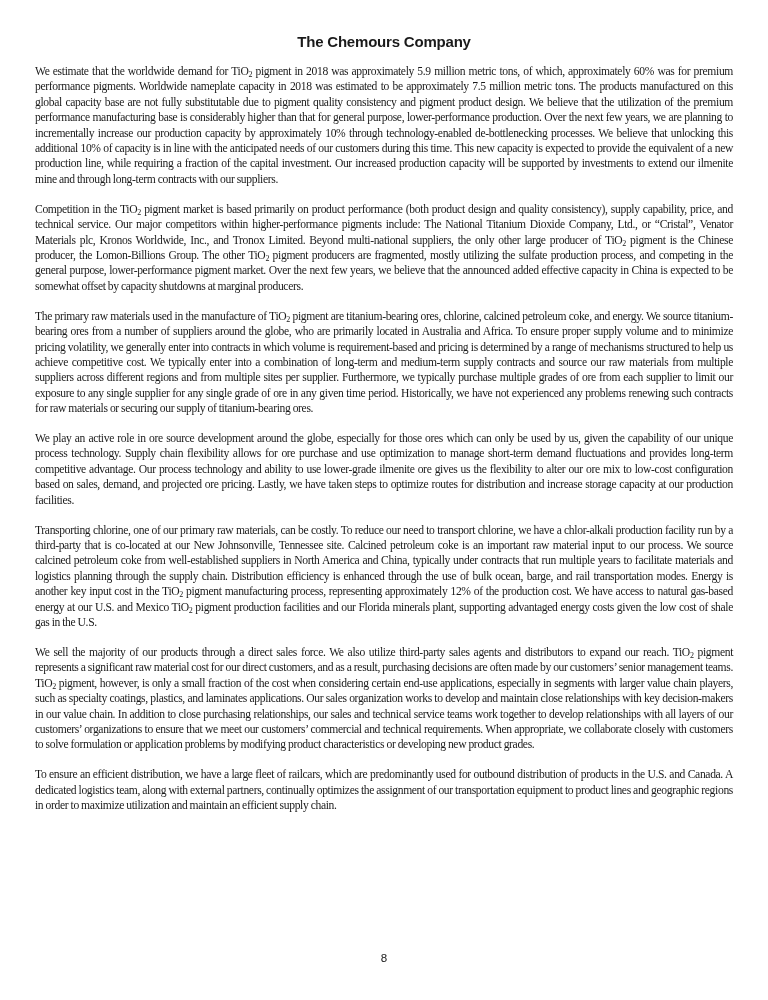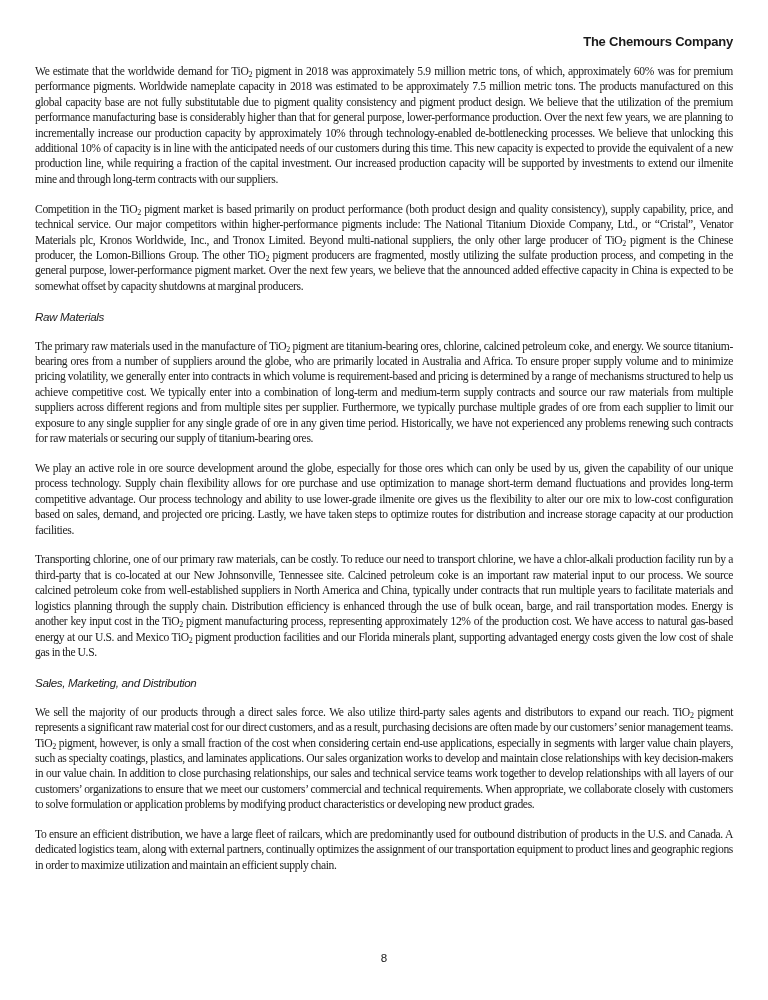--- a/index.html
+++ b/index.html
@@ -15,23 +15,23 @@
       color: #1a1a1a;
       font-family: "Liberation Sans", sans-serif;
     }
     .page {
       position: absolute;
       left: 35px;
       top: 34px;
       width: 698px;
     }
     .title {
-      text-align: right;
+      text-align: center;
       font-weight: bold;
-      font-size: 13px;
+      font-size: 15px;
       line-height: 16px;
       margin: 0 0 14px 0;
       letter-spacing: -0.2px;
     }
     p {
       margin: 0 0 14.5px 0;
       font-size: 11.6px;
       line-height: 15.4px;
       text-align: justify;
       letter-spacing: -0.35px;
@@ -63,28 +63,26 @@
 </head>
 <body>
 
 <div class="page">
   <div class="title">The Chemours Company</div>
 
   <p><span>We estimate that the worldwide demand for TiO</span><sub>2</sub><span> pigment in 2018 was approximately 5.9 million metric tons, of which, approximately 60% was for premium performance pigments. Worldwide nameplate capacity in 2018 was estimated to be approximately 7.5 million metric tons. The products manufactured on this global capacity base are not fully substitutable due to pigment quality consistency and pigment product design. We believe that the utilization of the premium performance manufacturing base is considerably higher than that for general purpose, lower-performance production. Over the next few years, we are planning to incrementally increase our production capacity by approximately 10% through technology-enabled de-bottlenecking processes. We believe that unlocking this additional 10% of capacity is in line with the anticipated needs of our customers during this time. This new capacity is expected to provide the equivalent of a new production line, while requiring a fraction of the capital investment. Our increased production capacity will be supported by investments to extend our ilmenite mine and through long-term contracts with our suppliers.</span></p>
 
   <p><span>Competition in the TiO</span><sub>2</sub><span> pigment market is based primarily on product performance (both product design and quality consistency), supply capability, price, and technical service. Our major competitors within higher-performance pigments include: The National Titanium Dioxide Company, Ltd., or “Cristal”, Venator Materials plc, Kronos Worldwide, Inc., and Tronox Limited. Beyond multi-national suppliers, the only other large producer of TiO</span><sub>2</sub><span> pigment is the Chinese producer, the Lomon-Billions Group. The other TiO</span><sub>2</sub><span> pigment producers are fragmented, mostly utilizing the sulfate production process, and competing in the general purpose, lower-performance pigment market. Over the next few years, we believe that the announced added effective capacity in China is expected to be somewhat offset by capacity shutdowns at marginal producers.</span></p>
 
-  <div class="heading">Raw Materials</div>
 
   <p><span>The primary raw materials used in the manufacture of TiO</span><sub>2</sub><span> pigment are titanium-bearing ores, chlorine, calcined petroleum coke, and energy. We source titanium-bearing ores from a number of suppliers around the globe, who are primarily located in Australia and Africa. To ensure proper supply volume and to minimize pricing volatility, we generally enter into contracts in which volume is requirement-based and pricing is determined by a range of mechanisms structured to help us achieve competitive cost. We typically enter into a combination of long-term and medium-term supply contracts and source our raw materials from multiple suppliers across different regions and from multiple sites per supplier. Furthermore, we typically purchase multiple grades of ore from each supplier to limit our exposure to any single supplier for any single grade of ore in any given time period. Historically, we have not experienced any problems renewing such contracts for raw materials or securing our supply of titanium-bearing ores.</span></p>
 
   <p><span>We play an active role in ore source development around the globe, especially for those ores which can only be used by us, given the capability of our unique process technology. Supply chain flexibility allows for ore purchase and use optimization to manage short-term demand fluctuations and provides long-term competitive advantage. Our process technology and ability to use lower-grade ilmenite ore gives us the flexibility to alter our ore mix to low-cost configuration based on sales, demand, and projected ore pricing. Lastly, we have taken steps to optimize routes for distribution and increase storage capacity at our production facilities.</span></p>
 
   <p><span>Transporting chlorine, one of our primary raw materials, can be costly. To reduce our need to transport chlorine, we have a chlor-alkali production facility run by a third-party that is co-located at our New Johnsonville, Tennessee site. Calcined petroleum coke is an important raw material input to our process. We source calcined petroleum coke from well-established suppliers in North America and China, typically under contracts that run multiple years to facilitate materials and logistics planning through the supply chain. Distribution efficiency is enhanced through the use of bulk ocean, barge, and rail transportation modes. Energy is another key input cost in the TiO</span><sub>2</sub><span> pigment manufacturing process, representing approximately 12% of the production cost. We have access to natural gas-based energy at our U.S. and Mexico TiO</span><sub>2</sub><span> pigment production facilities and our Florida minerals plant, supporting advantaged energy costs given the low cost of shale gas in the U.S.</span></p>
 
-  <div class="heading">Sales, Marketing, and Distribution</div>
 
   <p><span>We sell the majority of our products through a direct sales force. We also utilize third-party sales agents and distributors to expand our reach. TiO</span><sub>2</sub><span> pigment represents a significant raw material cost for our direct customers, and as a result, purchasing decisions are often made by our customers’ senior management teams. TiO</span><sub>2</sub><span> pigment, however, is only a small fraction of the cost when considering certain end-use applications, especially in segments with larger value chain players, such as specialty coatings, plastics, and laminates applications. Our sales organization works to develop and maintain close relationships with key decision-makers in our value chain. In addition to close purchasing relationships, our sales and technical service teams work together to develop relationships with all layers of our customers’ organizations to ensure that we meet our customers’ commercial and technical requirements. When appropriate, we collaborate closely with customers to solve formulation or application problems by modifying product characteristics or developing new product grades.</span></p>
 
   <p><span>To ensure an efficient distribution, we have a large fleet of railcars, which are predominantly used for outbound distribution of products in the U.S. and Canada. A dedicated logistics team, along with external partners, continually optimizes the assignment of our transportation equipment to product lines and geographic regions in order to maximize utilization and maintain an efficient supply chain.</span></p>
 </div>
 
 <div class="page-number">8</div>
 
 </body></html>

